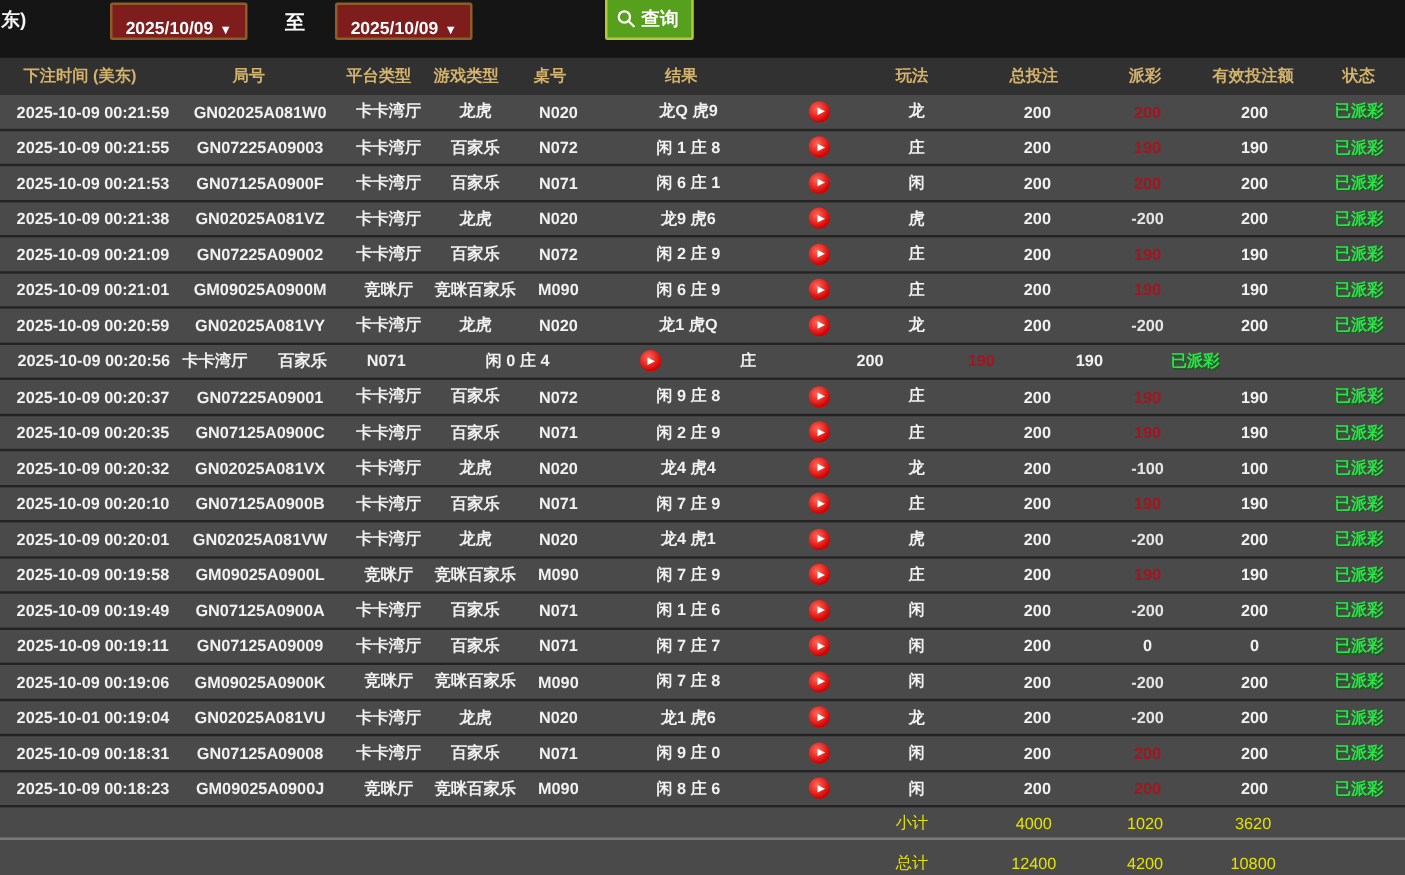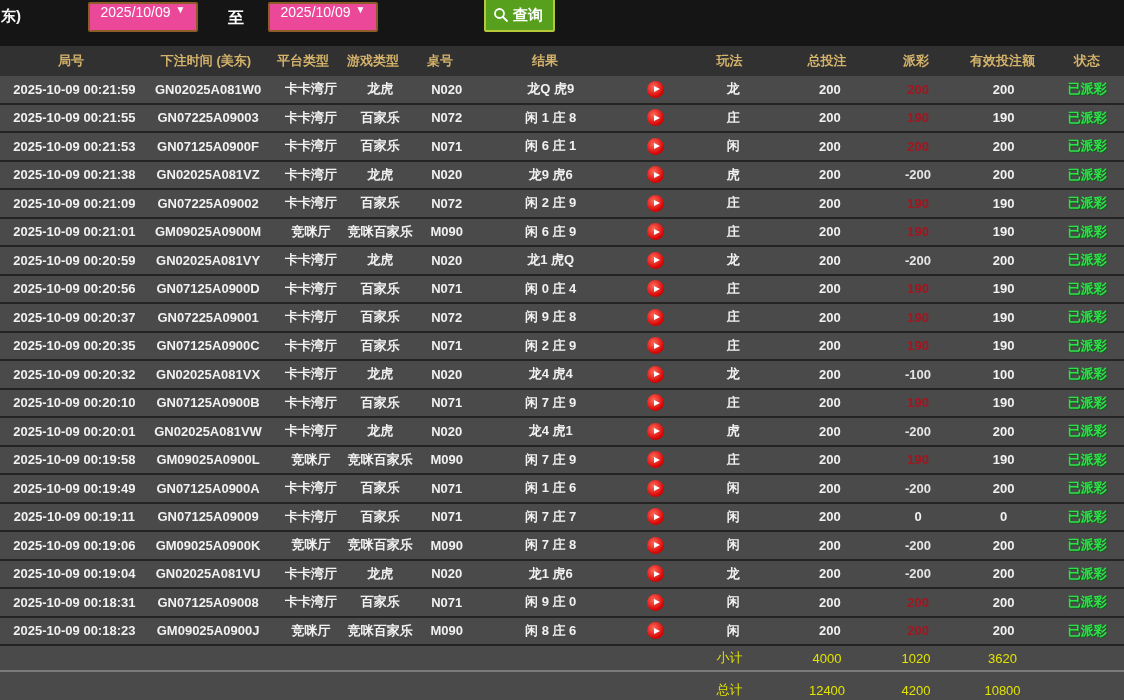--- a/index.html
+++ b/index.html
@@ -9,23 +9,23 @@
     position:relative; width:1124px; height:700px; overflow:hidden;
     background:#161616; font-size:13px;
   }
   
   .topbar { position:relative; height:46px; background:#151515; }
   .partial-label {
     position:absolute; left:1px; top:7px; color:#f5f5f5; font-weight:bold; font-size:15px;
   }
   .datepicker {
     position:absolute; top:2px; width:110px; height:30px;
-    background:#ec4899; border:2px solid #8d5c28; border-radius:2px;
-    color:#ffffff; font-weight:normal; font-size:14px;
-    display:flex; align-items:flex-start; justify-content:center; gap:5px; cursor:pointer;
+    background:#7f1d1d; border:2px solid #8d5c28; border-radius:2px;
+    color:#ffffff; font-weight:bold; font-size:14px;
+    display:flex; align-items:flex-end; justify-content:center; gap:5px; cursor:pointer;
   }
   .datepicker .arr { font-size:10px; }
   #dp-from { left:88px; }
   #dp-to   { left:268px; }
   .to-label {
     position:absolute; left:228px; top:8px; color:#ffffff; font-weight:bold; font-size:16px;
   }
   .query-btn {
     position:absolute; left:484px; top:-2px; height:34px; padding:0 10px 0 7px;
     background:#57a01d; border:2px solid #b6c83a; border-radius:2px;
@@ -92,22 +92,22 @@
         <svg width="16" height="16" viewBox="0 0 16 16">
           <circle cx="6.5" cy="6.5" r="4.5" fill="none" stroke="#ffffff" stroke-width="1.8"></circle>
           <line x1="10" y1="10" x2="14" y2="14" stroke="#ffffff" stroke-width="1.8" stroke-linecap="round"></line>
         </svg>
       </span>
       <span>查询</span>
     </button>
   </div>
 
   <div class="thead" id="thead">
+      <span class="cell c1">下注时间 (美东)</span>
       <span class="cell c2">局号</span>
-      <span class="cell c1">下注时间 (美东)</span>
       <span class="cell c3">平台类型</span>
       <span class="cell c4">游戏类型</span>
       <span class="cell c5">桌号</span>
       <span class="cell c6">结果</span>
       <span class="cell c7"></span>
       <span class="cell c8">玩法</span>
       <span class="cell c9">总投注</span>
       <span class="cell c10">派彩</span>
       <span class="cell c11">有效投注额</span>
       <span class="cell c12">状态</span>
@@ -221,21 +221,20 @@
           <span class="play-icon"></span>
         </span>
     <span class="cell c8">龙</span>
     <span class="cell c9">200</span>
     <span class="cell c10 payout neg">-200</span>
     <span class="cell c11">200</span>
     <span class="cell c12 status">已派彩</span>
   </div>
       <div class="row">
     <span class="cell c1">2025-10-09 00:20:56</span>
-    <span class="cell c2">GN07125A0900D</span>
     <span class="cell c3">卡卡湾厅</span>
     <span class="cell c4">百家乐</span>
     <span class="cell c5">N071</span>
     <span class="cell c6">闲 0 庄 4</span>
     <span class="cell c7">
           <span class="play-icon"></span>
         </span>
     <span class="cell c8">庄</span>
     <span class="cell c9">200</span>
     <span class="cell c10 payout pos">190</span>
@@ -380,21 +379,21 @@
     <span class="cell c7">
           <span class="play-icon"></span>
         </span>
     <span class="cell c8">闲</span>
     <span class="cell c9">200</span>
     <span class="cell c10 payout neg">-200</span>
     <span class="cell c11">200</span>
     <span class="cell c12 status">已派彩</span>
   </div>
       <div class="row">
-    <span class="cell c1">2025-10-09 00:19:04</span>
+    <span class="cell c1">2025-10-01 00:19:04</span>
     <span class="cell c2">GN02025A081VU</span>
     <span class="cell c3">卡卡湾厅</span>
     <span class="cell c4">龙虎</span>
     <span class="cell c5">N020</span>
     <span class="cell c6">龙1 虎6</span>
     <span class="cell c7">
           <span class="play-icon"></span>
         </span>
     <span class="cell c8">龙</span>
     <span class="cell c9">200</span>

